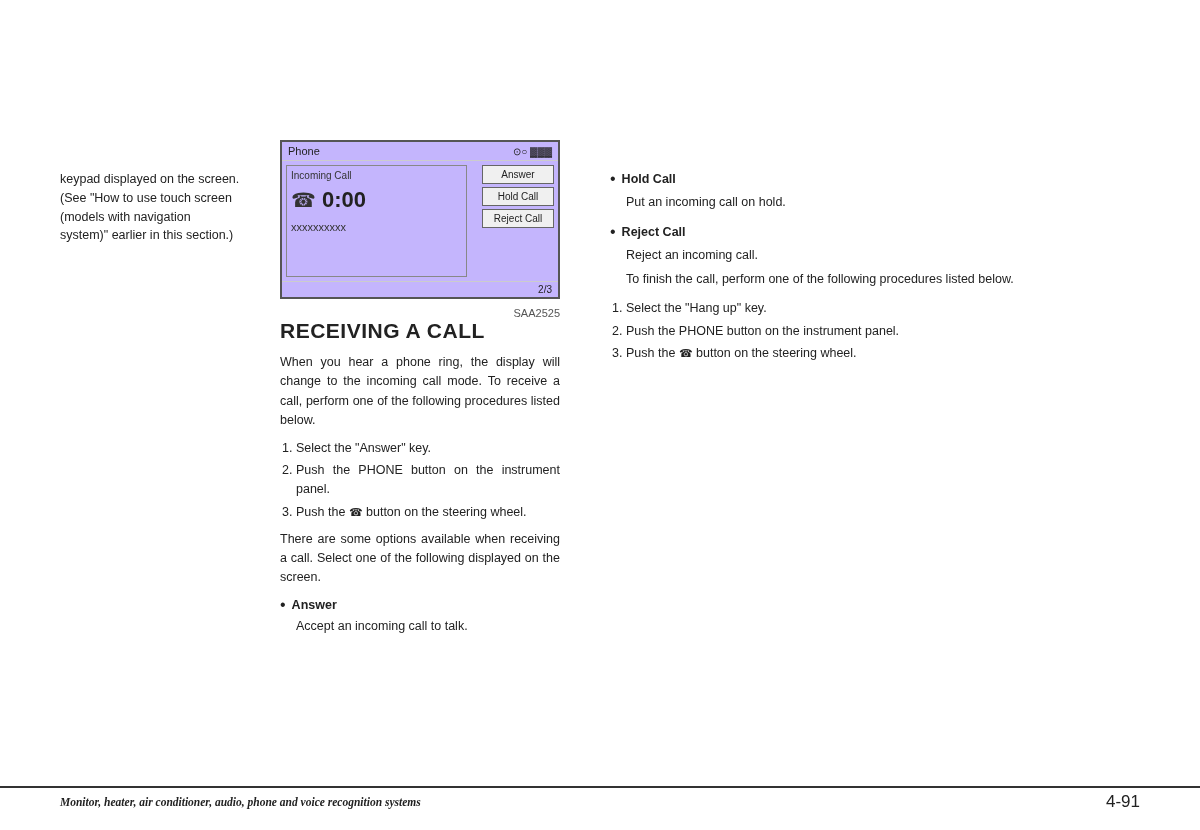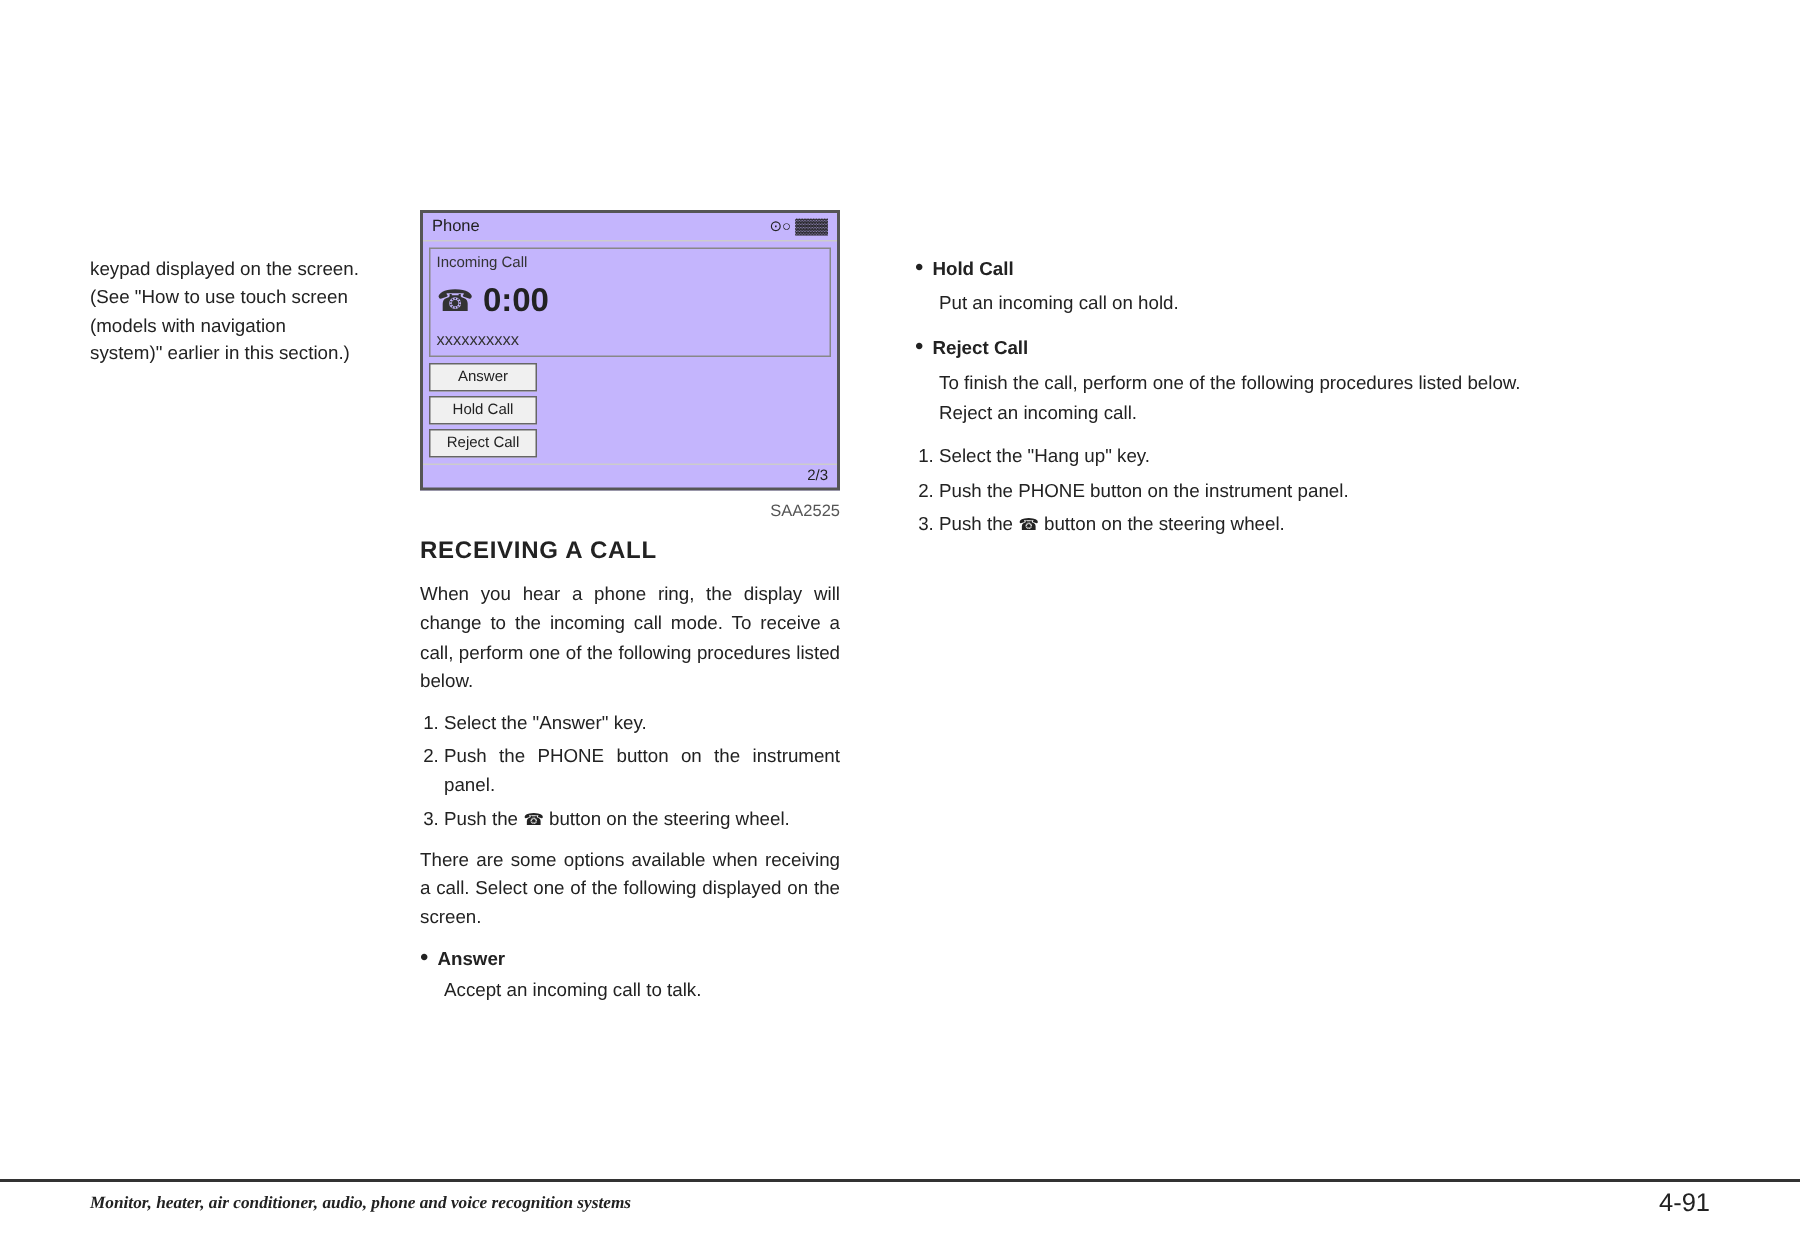--- a/index.html
+++ b/index.html
@@ -80,23 +80,22 @@
 
     .screen-header-icons {
       display: flex;
       align-items: center;
       gap: 2px;
       font-size: 10px;
     }
 
     .screen-body {
       display: flex;
-      flex-direction: column;
       padding: 4px;
-      gap: 4px;
+      gap: 15px;
       min-height: 120px;
     }
 
     .screen-main {
       flex: 1;
       border: 1px solid #888;
       padding: 4px;
       position: relative;
     }
 
@@ -156,24 +155,23 @@
     .screen-caption {
       font-size: 11px;
       color: #555;
       text-align: right;
       width: 280px;
       margin-top: 4px;
     }
 
     
     .section-title {
-      font-size: 16px;
+      font-size: 21px;
       font-weight: bold;
       letter-spacing: 0.5px;
-      margin-top: 12px;
       margin-bottom: 10px;
       width: 280px;
     }
 
     .section-body {
       width: 280px;
       font-size: 12.5px;
       line-height: 1.55;
       text-align: justify;
     }
@@ -362,22 +360,22 @@
           <span>Put an incoming call on hold.</span>
         </div>
       </div>
 
       <div class="rc-section">
         <div class="rc-bullet-row">
           <span class="rc-bullet-dot">•</span>
           <span class="bullet-title">Reject Call</span>
         </div>
         <div style="padding-left: 16px;">
+          <p>Reject an incoming call.</p>
           <p style="margin-top:4px;">To finish the call, perform one of the following procedures listed below.</p>
-          <p>Reject an incoming call.</p>
         </div>
       </div>
 
       <ol class="rc-ordered">
         <li>
           <span>Select the "Hang up" key.</span>
         </li>
         <li>
           <span>Push the PHONE button on the instrument panel.</span>
         </li>

